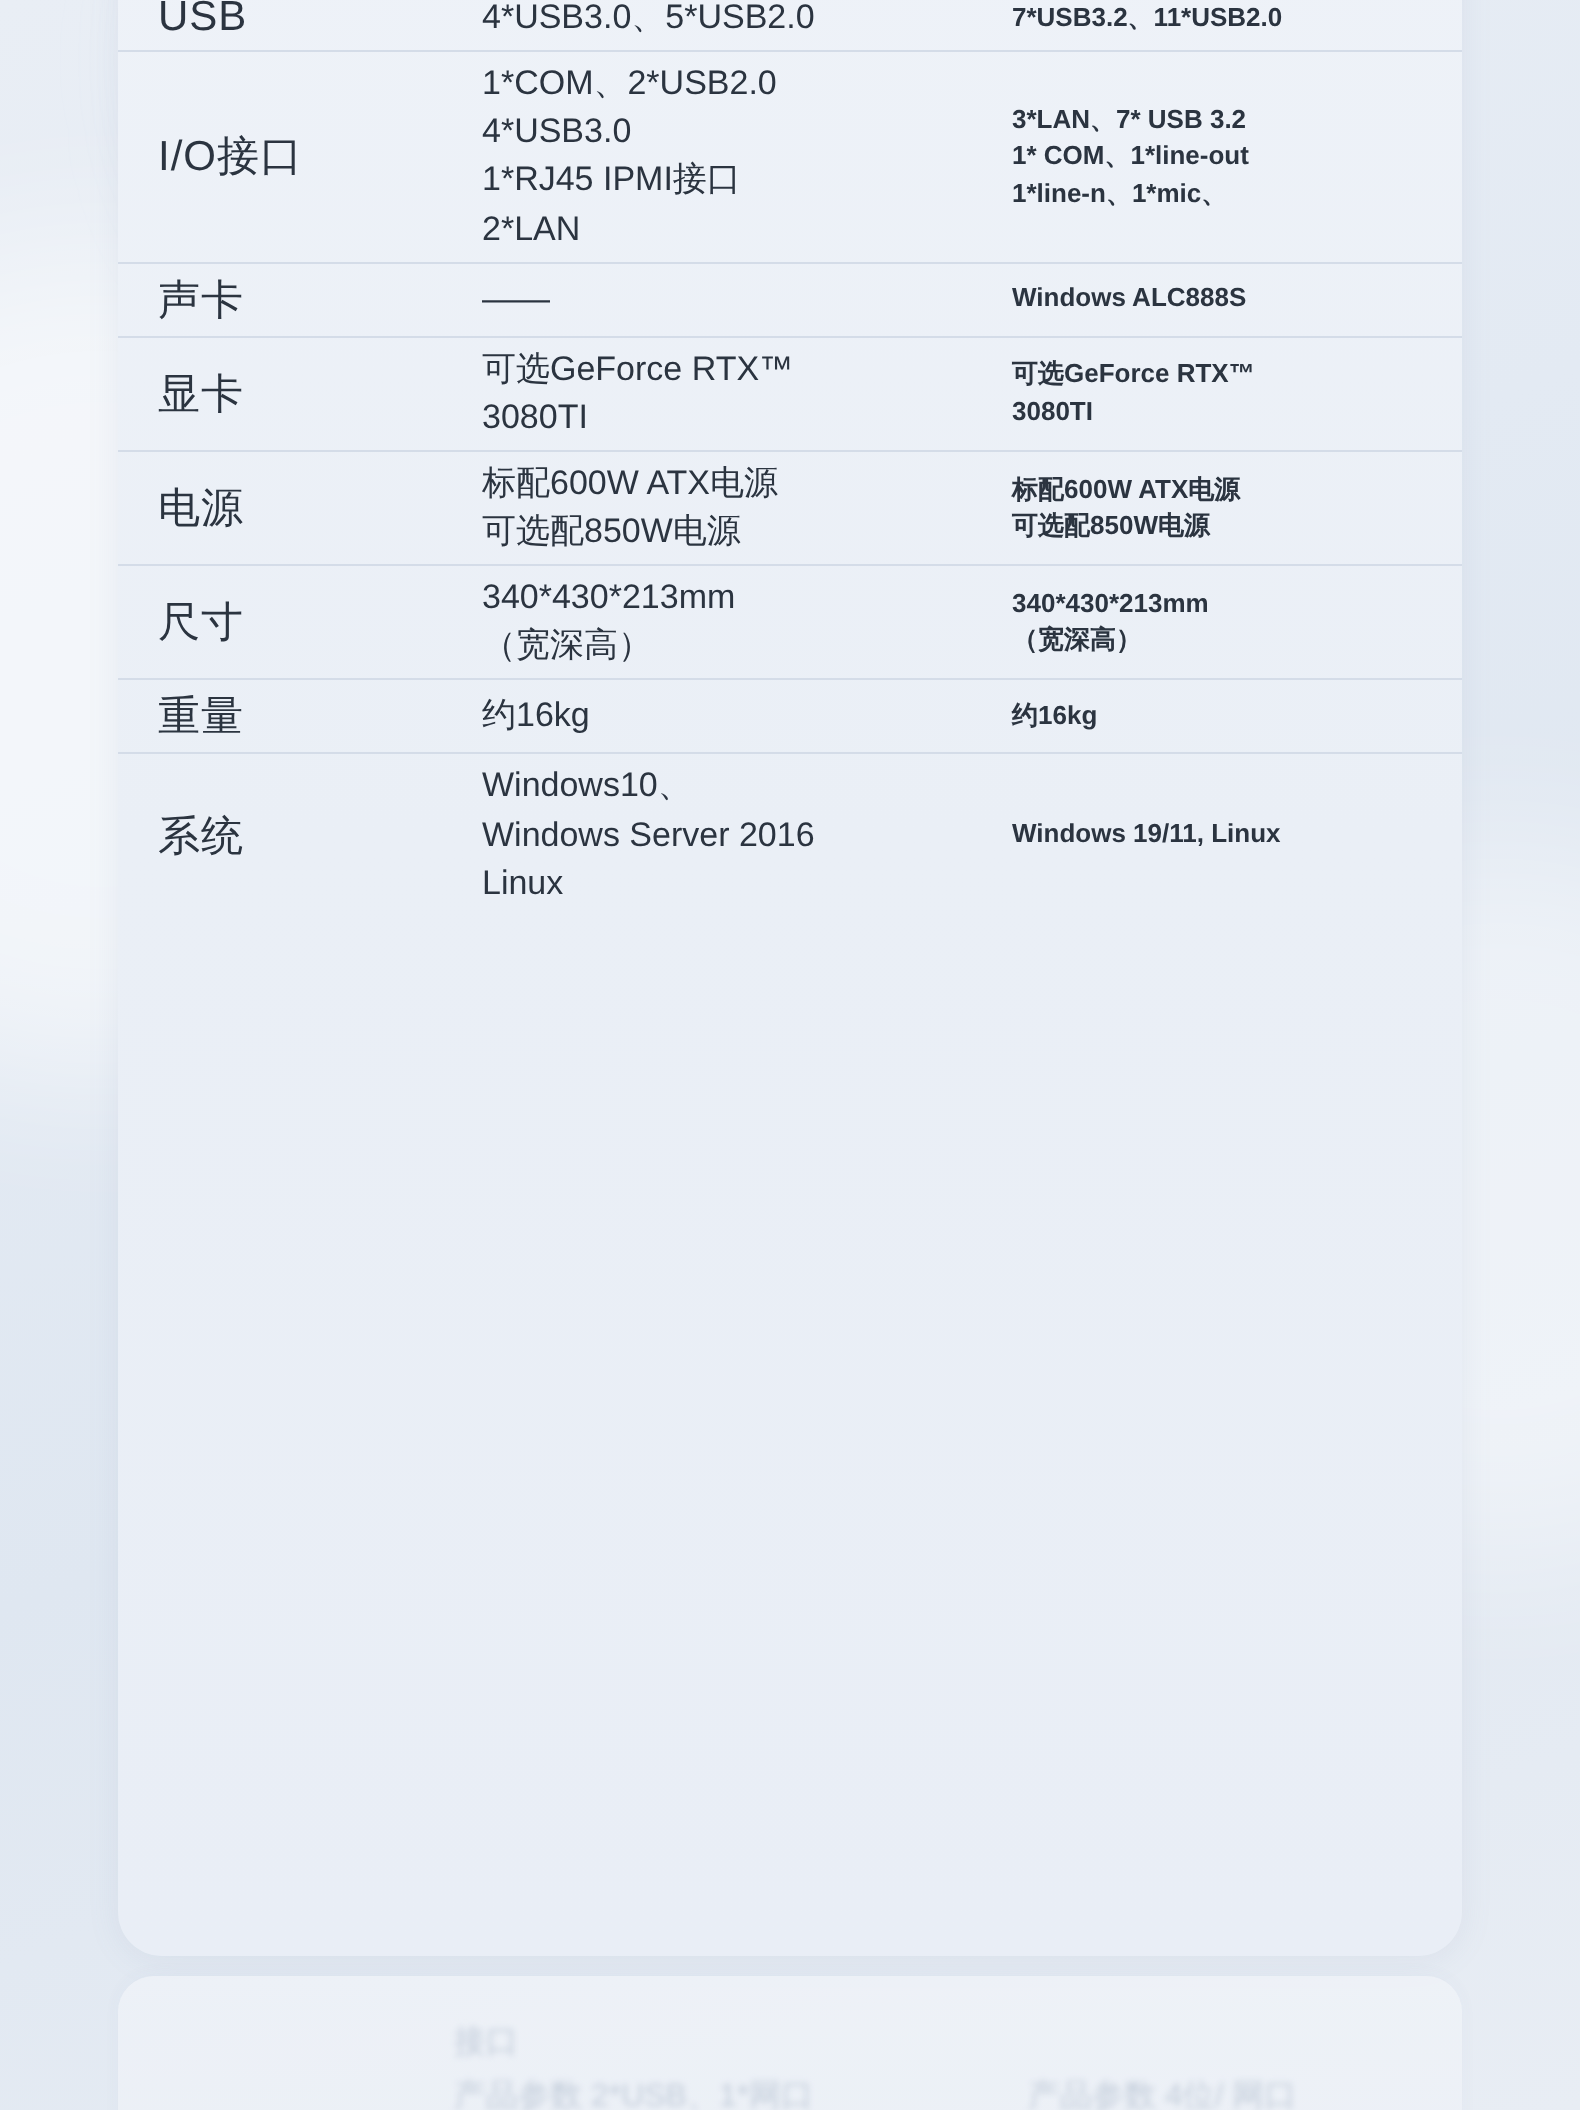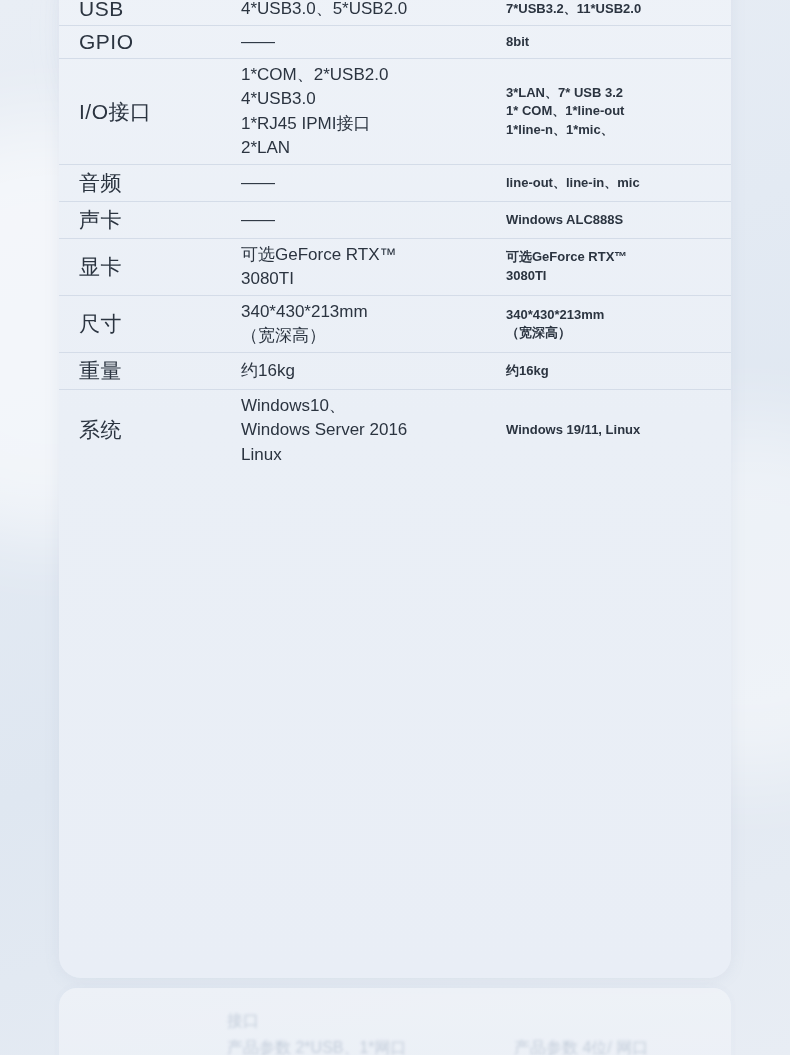--- a/index.html
+++ b/index.html
@@ -132,69 +132,62 @@
         <tr>
           <td class="col-label">USB</td>
           <td class="col-a">
             <span class="row-indent">4*USB3.0、5*USB2.0</span>
           </td>
           <td class="col-b">
             <span class="row-indent">7*USB3.2、11*USB2.0</span>
           </td>
         </tr>
         <tr>
-          <td class="col-label">GPIO</td>
-          <td class="col-a">
-            <span class="row-indent">——</span>
-          </td>
-          <td class="col-b">
-            <span class="row-indent">8bit</span>
-          </td>
-        </tr>
-        <tr>
           <td class="col-label">I/O接口</td>
           <td class="col-a">
             <span class="row-indent">1*COM、2*USB2.0</span>
             <span class="row-indent">4*USB3.0</span>
             <span class="row-indent">1*RJ45 IPMI接口</span>
             <span class="row-indent">2*LAN</span>
           </td>
           <td class="col-b">
             <span class="row-indent">3*LAN、7* USB 3.2</span>
             <span class="row-indent">1* COM、1*line-out</span>
             <span class="row-indent">1*line-n、1*mic、</span>
           </td>
         </tr>
         <tr>
-          <td class="col-label">音频</td>
-          <td class="col-a">
-            <span class="row-indent">——</span>
-          </td>
-          <td class="col-b">
-            <span class="row-indent">line-out、line-in、mic</span>
-          </td>
-        </tr>
-        <tr>
           <td class="col-label">声卡</td>
           <td class="col-a">
             <span class="row-indent">——</span>
           </td>
           <td class="col-b">
             <span class="row-indent">Windows ALC888S</span>
           </td>
         </tr>
         <tr>
           <td class="col-label">显卡</td>
           <td class="col-a">
             <span class="row-indent">可选GeForce RTX™</span>
             <span class="row-indent">3080TI</span>
           </td>
           <td class="col-b">
             <span class="row-indent">可选GeForce RTX™</span>
             <span class="row-indent">3080TI</span>
+          </td>
+        </tr>
+        <tr>
+          <td class="col-label">电源</td>
+          <td class="col-a">
+            <span class="row-indent">标配600W ATX电源</span>
+            <span class="row-indent">可选配850W电源</span>
+          </td>
+          <td class="col-b">
+            <span class="row-indent">标配600W ATX电源</span>
+            <span class="row-indent">可选配850W电源</span>
           </td>
         </tr>
         <tr>
           <td class="col-label">尺寸</td>
           <td class="col-a">
             <span class="row-indent">340*430*213mm</span>
             <span class="row-indent"> （宽深高）</span>
           </td>
           <td class="col-b">
             <span class="row-indent">340*430*213mm</span>

